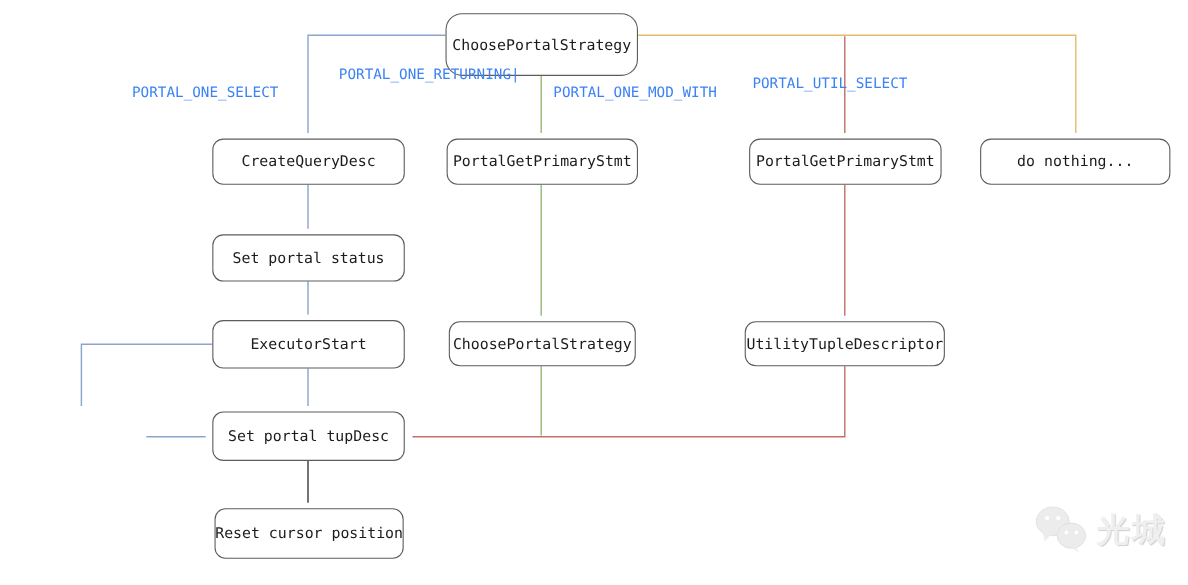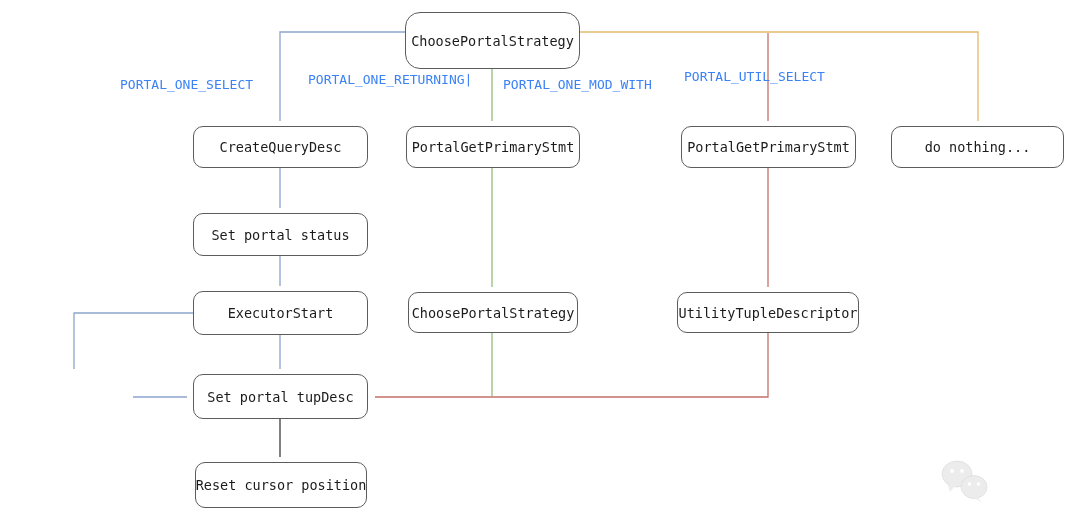--- a/index.html
+++ b/index.html
@@ -86,21 +86,21 @@
     <path d="M768,168 V287" marker-end="url(#arr-red)" stroke="#c4706a"></path>
     <path d="M768,333 V397 H375" marker-end="url(#arr-red)" stroke="#c4706a"></path>
     <path d="M492,333 V396" stroke="#94bb79"></path>
 
     <path d="M280,419 V457" marker-end="url(#arr-dark)" stroke="#3d3d3d"></path>
   </svg>
 
   <div class="node" style="left:405px;top:12px;width:175px;height:57px;border-radius:15px;">ChoosePortalStrategy</div>
 
   <div class="branch-label" style="left:120px;top:77px;">PORTAL_ONE_SELECT</div>
-  <div class="branch-label" style="left:308px;top:72px;">PORTAL_ONE_RETURNING|</div>
+  <div class="branch-label" style="left:308px;top:61px;">PORTAL_ONE_RETURNING|</div>
   <div class="branch-label" style="left:503px;top:77px;">PORTAL_ONE_MOD_WITH</div>
   <div class="branch-label" style="left:684px;top:69px;">PORTAL_UTIL_SELECT</div>
 
   <div class="node" style="left:193px;top:126px;width:175px;height:42px;">CreateQueryDesc</div>
   <div class="node" style="left:406px;top:126px;width:174px;height:42px;">PortalGetPrimaryStmt</div>
   <div class="node" style="left:681px;top:126px;width:175px;height:42px;">PortalGetPrimaryStmt</div>
   <div class="node" style="left:891px;top:126px;width:173px;height:42px;">do nothing...</div>
 
   <div class="node" style="left:193px;top:291px;width:175px;height:44px;">ExecutorStart</div>
 
@@ -120,15 +120,16 @@
         <ellipse cx="33" cy="28" rx="13" ry="11.5"></ellipse>
         <polygon points="36,38 41,44 32,38" stroke="none"></polygon>
       </g>
       <g fill="#ffffff">
         <circle cx="11" cy="12" r="1.9"></circle>
         <circle cx="21" cy="12" r="1.9"></circle>
         <circle cx="28.5" cy="25" r="1.7"></circle>
         <circle cx="37.5" cy="25" r="1.7"></circle>
       </g>
     </svg>
+    <span class="wm-text">光城</span>
   </div>
 
 </div>
 
 </body></html>

